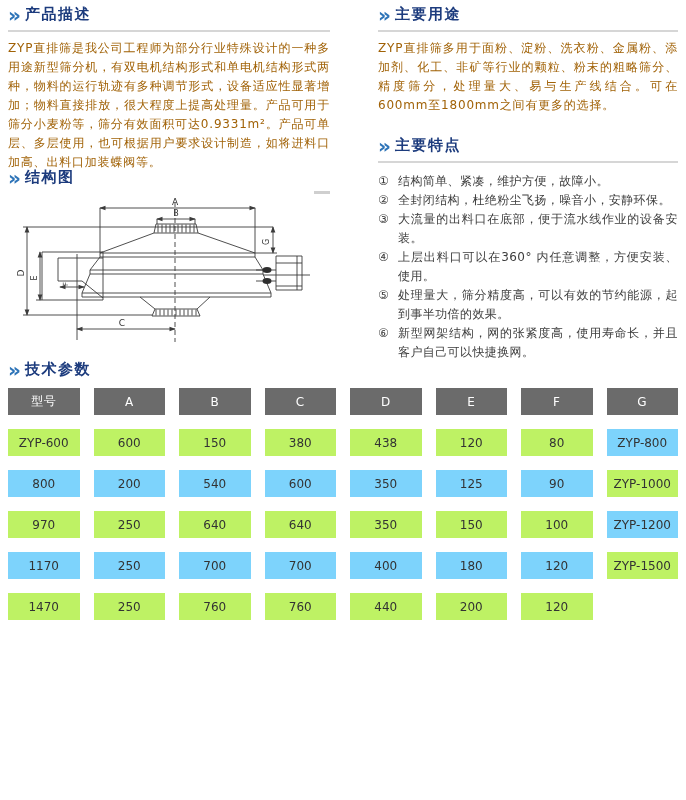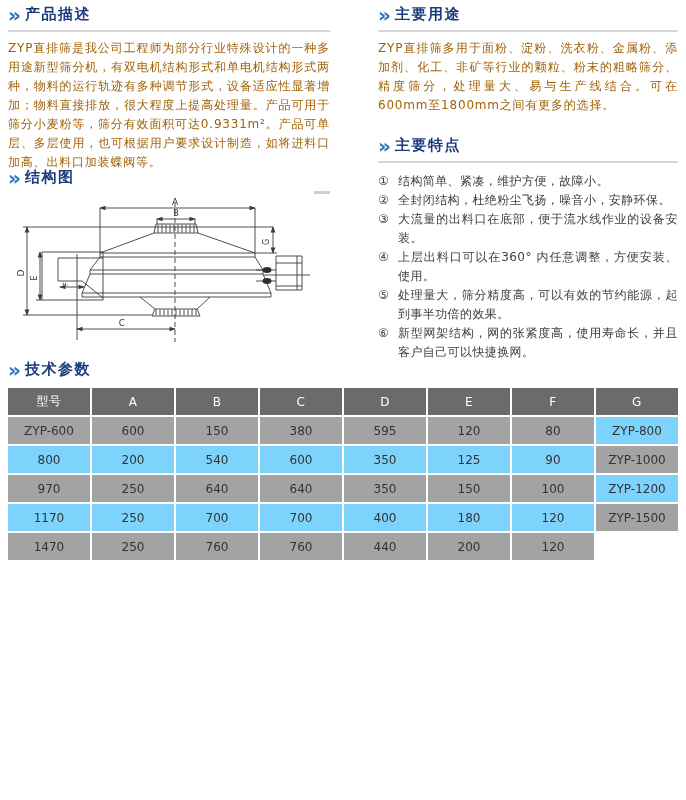--- a/index.html
+++ b/index.html
@@ -10,26 +10,26 @@
   .sec { position:absolute; }
   .sec-head { display:flex; align-items:center; gap:7px; border-bottom:2px solid #d6d6d6; padding-bottom:6px; }
   .sec-head.no-rule { border-bottom:none; padding-bottom:0; }
   .chev { color:#2e74b8; font-weight:bold; font-size:20px; line-height:16px; letter-spacing:-3px; }
   .sec-title { margin:0; font-size:15px; color:#1c3b7d; font-weight:bold; letter-spacing:1.5px; }
   .body-text { margin:7px 0 0; font-size:12px; line-height:19px; color:#a16207; text-align:justify; letter-spacing:0.8px; }
   .feat-list { margin-top:9px; }
   .feat { display:flex; font-size:12px; line-height:19px; color:#3d3d3d; }
   .feat-num { width:20px; flex:none; }
   .feat-text { flex:1; text-align:justify; letter-spacing:0.4px; }
-  .ptable { display:grid; grid-template-columns:repeat(8,1fr); gap:2px; margin-top:9px; }
+  .ptable { display:grid; grid-template-columns:repeat(8,1fr); gap:14px; margin-top:9px; }
   .ptable .th { background:#6b6b6b; color:#ffffff; font-size:12px; height:27px;
     display:flex; align-items:center; justify-content:center; letter-spacing:0.5px; }
   .ptable .td { font-size:12px; color:#333333; height:27px;
     display:flex; align-items:center; justify-content:center; }
-  .row-a { background:#a3a3a3; }
+  .row-a { background:#bef264; }
   .row-b { background:#7dd3fc; }
   .diagram { position:absolute; left:10px; top:190px; }
   .gray-dash { position:absolute; left:314px; top:191px; width:16px; height:3px; background:#cfcfcf; }
   svg text { font-family:"DejaVu Sans", sans-serif; fill:#333333; }
 </style>
 </head>
 <body>
 
 <div class="page">
 
@@ -177,21 +177,21 @@
       <div class="th">C</div>
       <div class="th">D</div>
       <div class="th">E</div>
       <div class="th">F</div>
       <div class="th">G</div>
 
       <div class="td row-a">ZYP-600</div>
       <div class="td row-a">600</div>
       <div class="td row-a">150</div>
       <div class="td row-a">380</div>
-      <div class="td row-a">595</div>
+      <div class="td row-a">438</div>
       <div class="td row-a">120</div>
       <div class="td row-a">80</div>
 
       <div class="td row-b">ZYP-800</div>
       <div class="td row-b">800</div>
       <div class="td row-b">200</div>
       <div class="td row-b">540</div>
       <div class="td row-b">600</div>
       <div class="td row-b">350</div>
       <div class="td row-b">125</div>

